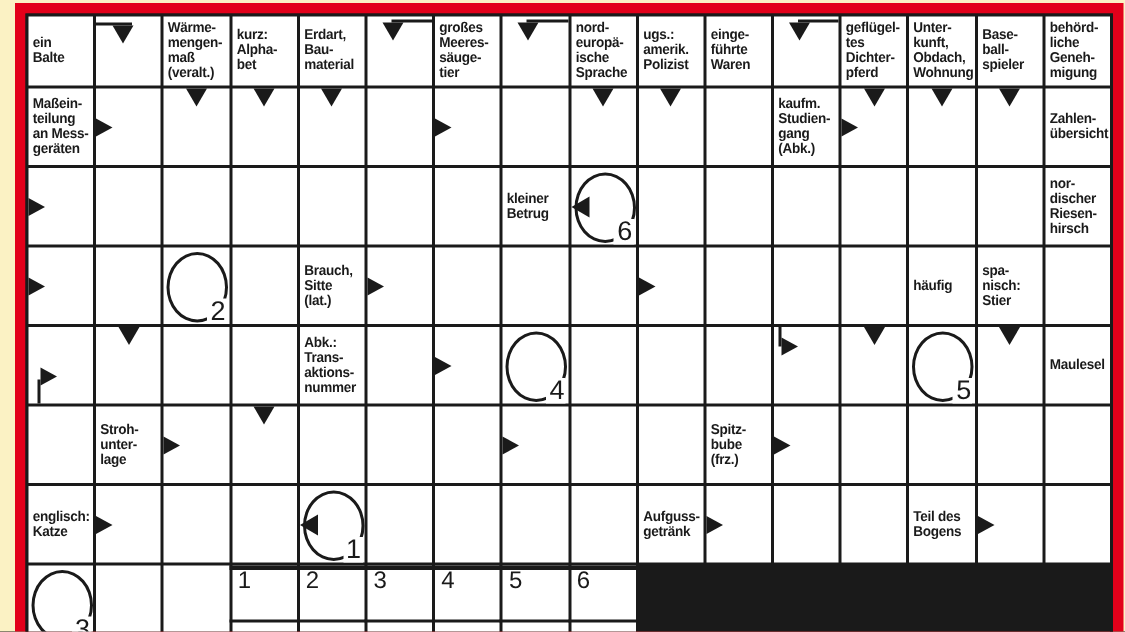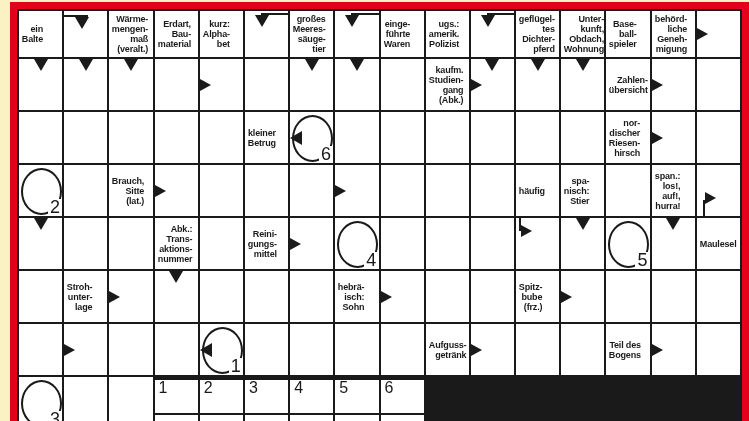--- a/index.html
+++ b/index.html
@@ -21,21 +21,21 @@
     background:var(--ink);
     display:grid;
     grid-template-columns:repeat(16,1fr);
     grid-template-rows:46px repeat(7,51px);
     gap:2px;
   }
   .cell{
     position:relative;background:var(--paper);overflow:visible;
   }
   .cell.clue{
-    display:flex;align-items:center;overflow:hidden;text-align:right;
+    display:flex;align-items:center;overflow:hidden;
   }
   .ct{
     display:block;padding:1px 0 1px 3px;
     font-size:9.5px;line-height:10px;font-weight:700;
     letter-spacing:-0.2px;color:var(--ink);
     white-space:pre;transform:scaleX(0.95);transform-origin:left center;
   }
   
   .ar{position:absolute;width:0;height:0;}
   .ar-right{
@@ -123,50 +123,56 @@
     <div class="cell">
       <div class="ar ar-bent-down-from-left"></div>
     </div>
     <div class="cell clue">
       <span class="ct">Wärme-
 mengen-
 maß
 (veralt.)</span>
     </div>
     <div class="cell clue">
+      <span class="ct">kurz:
+Alpha-
+bet</span>
+    </div>
+    <div class="cell clue">
       <span class="ct">Erdart,
 Bau-
 material</span>
-    </div>
-    <div class="cell clue">
-      <span class="ct">kurz:
-Alpha-
-bet</span>
     </div>
     <div class="cell">
       <div class="ar ar-bent-down-from-right"></div>
     </div>
     <div class="cell clue">
       <span class="ct">großes
 Meeres-
 säuge-
 tier</span>
     </div>
     <div class="cell">
       <div class="ar ar-bent-down-from-right"></div>
     </div>
     <div class="cell clue">
+      <span class="ct">nord-
+europä-
+ische
+Sprache</span>
+    </div>
+    <div class="cell clue">
+      <span class="ct">ugs.:
+amerik.
+Polizist</span>
+    </div>
+    <div class="cell clue">
       <span class="ct">einge-
 führte
 Waren</span>
-    </div>
-    <div class="cell clue">
-      <span class="ct">ugs.:
-amerik.
-Polizist</span>
     </div>
     <div class="cell">
       <div class="ar ar-bent-down-from-right"></div>
     </div>
     <div class="cell clue">
       <span class="ct">geflügel-
 tes
 Dichter-
 pferd</span>
     </div>
@@ -180,20 +186,26 @@
       <span class="ct">Base-
 ball-
 spieler</span>
     </div>
     <div class="cell clue">
       <span class="ct">behörd-
 liche
 Geneh-
 migung</span>
     </div>
+    <div class="cell clue">
+      <span class="ct">Maßein-
+teilung
+an Mess-
+geräten</span>
+    </div>
     <div class="cell">
       <div class="ar ar-right"></div>
     </div>
     <div class="cell">
       <div class="ar ar-down"></div>
     </div>
     <div class="cell">
       <div class="ar ar-down"></div>
     </div>
     <div class="cell">
@@ -291,46 +303,35 @@
     <div class="cell"></div>
     <div class="cell clue">
       <span class="ct">häufig</span>
     </div>
     <div class="cell clue">
       <span class="ct">spa-
 nisch:
 Stier</span>
     </div>
     <div class="cell"></div>
-    <div class="cell clue">
-      <span class="ct">span.:
-los!,
-auf!,
-hurra!</span>
-    </div>
     <div class="cell">
       <div class="ar ar-bent-right-from-bottom"></div>
     </div>
     <div class="cell">
       <div class="ar ar-down"></div>
     </div>
     <div class="cell"></div>
     <div class="cell"></div>
     <div class="cell clue">
       <span class="ct">Abk.:
 Trans-
 aktions-
 nummer</span>
     </div>
     <div class="cell"></div>
-    <div class="cell clue">
-      <span class="ct">Reini-
-gungs-
-mittel</span>
-    </div>
     <div class="cell">
       <div class="ar ar-right"></div>
     </div>
     <div class="cell">
       <div class="circle">
         <span class="dig">4</span>
       </div>
     </div>
     <div class="cell"></div>
     <div class="cell"></div>
@@ -360,42 +361,41 @@
     </div>
     <div class="cell">
       <div class="ar ar-right"></div>
     </div>
     <div class="cell">
       <div class="ar ar-down"></div>
     </div>
     <div class="cell"></div>
     <div class="cell"></div>
     <div class="cell"></div>
-    <div class="cell clue">
-      <span class="ct">hebrä-
-isch:
-Sohn</span>
-    </div>
     <div class="cell">
       <div class="ar ar-right"></div>
     </div>
     <div class="cell"></div>
     <div class="cell"></div>
     <div class="cell clue">
       <span class="ct">Spitz-
 bube
 (frz.)</span>
     </div>
     <div class="cell">
       <div class="ar ar-right"></div>
     </div>
     <div class="cell"></div>
     <div class="cell"></div>
     <div class="cell"></div>
     <div class="cell"></div>
+    <div class="cell clue">
+      <span class="ct">englisch:
+Katze</span>
+    </div>
     <div class="cell">
       <div class="ar ar-right"></div>
     </div>
     <div class="cell"></div>
     <div class="cell"></div>
     <div class="cell">
       <div class="circle">
         <span class="dig">1</span>
       </div>
       <div class="ar ar-left"></div>

